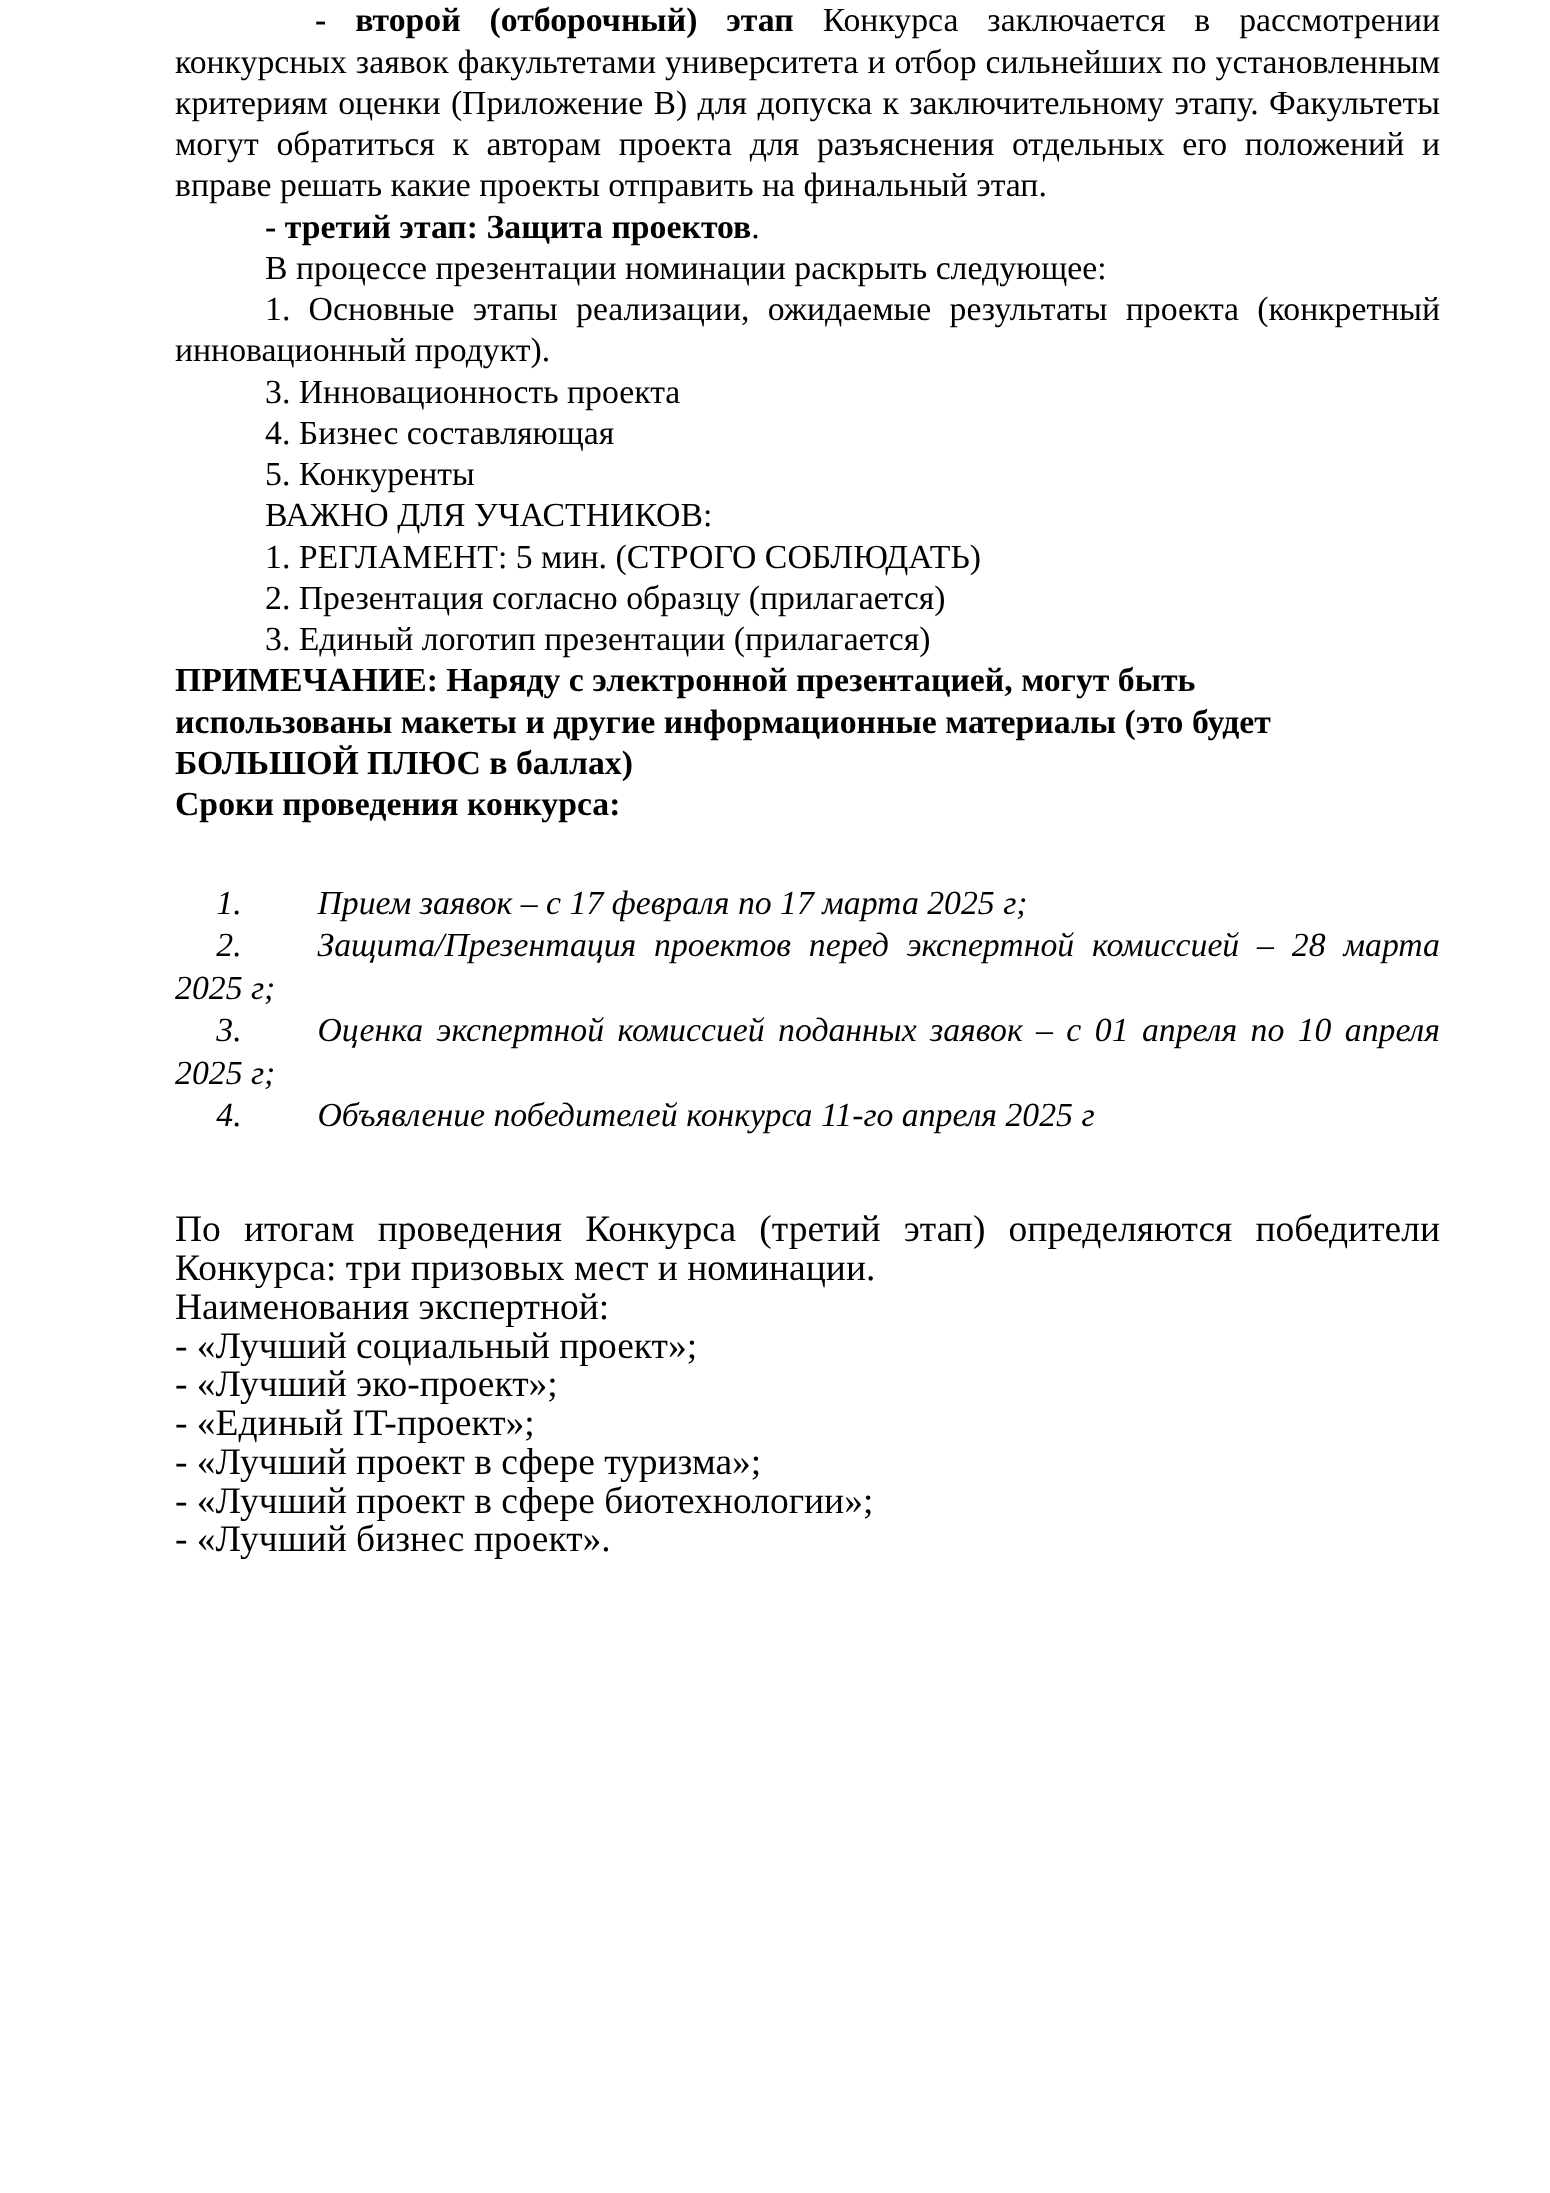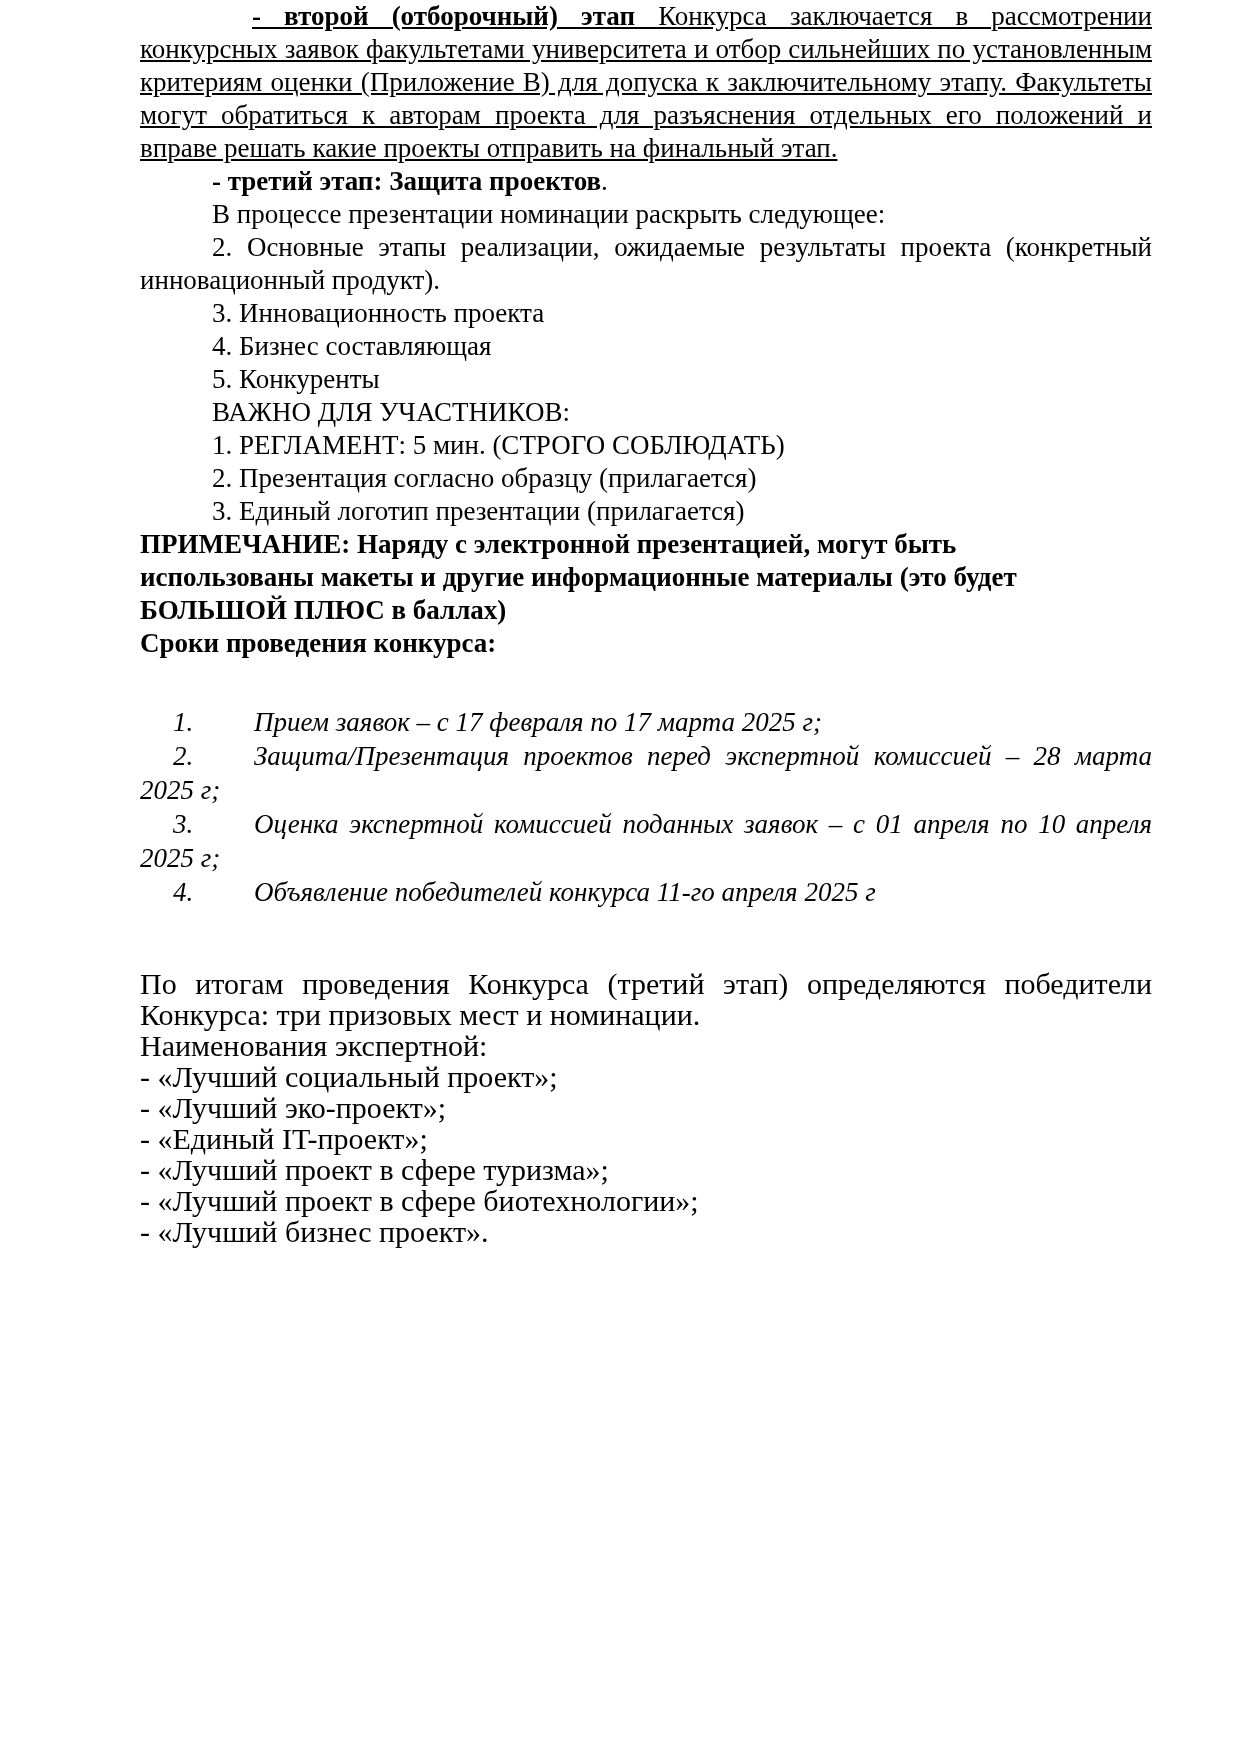--- a/index.html
+++ b/index.html
@@ -26,21 +26,21 @@
     margin: 0;
     padding: 0;
     font-size: 27px;
     line-height: 33px;
   }
   .justify { text-align: justify; }
   .ind { text-indent: 72px; }
   .ind-lg { text-indent: 112px; }
   .b { font-weight: bold; }
 
-  .stage2 { margin-top: 98px; text-decoration: underline; }
+  .stage2 { margin-top: 98px; }
 
   .note {
     margin-top: 24px;
     font-weight: bold;
     font-size: 27px;
     line-height: 30px;
   }
   .note .line { display: block; }
 
   .timeline-heading {
@@ -74,21 +74,21 @@
 
 <div class="page">
   <div class="content">
 
     <p class="stage2 justify ind-lg"><span class="b">- второй (отборочный) этап</span><span> Конкурса заключается в рассмотрении конкурсных заявок факультетами университета и отбор сильнейших по установленным критериям оценки (Приложение В) для допуска к заключительному этапу. Факультеты могут обратиться к авторам проекта для разъяснения отдельных его положений и вправе решать какие проекты отправить на финальный этап.</span></p>
 
     <p class="ind"><span class="b">- третий этап: Защита проектов</span><span>.</span></p>
 
     <p class="ind">В процессе презентации номинации раскрыть следующее:</p>
 
-    <p class="ind justify">2. Основные этапы реализации, ожидаемые результаты проекта (конкретный инновационный продукт).</p>
+    <p class="ind justify">1. Основные этапы реализации, ожидаемые результаты проекта (конкретный инновационный продукт).</p>
     <p class="ind justify">3. Инновационность проекта</p>
     <p class="ind justify">4. Бизнес составляющая</p>
     <p class="ind justify">5. Конкуренты</p>
 
     <p class="ind">ВАЖНО ДЛЯ УЧАСТНИКОВ:</p>
 
     <p class="ind">1. РЕГЛАМЕНТ: 5 мин. (СТРОГО СОБЛЮДАТЬ)</p>
     <p class="ind">2. Презентация согласно образцу (прилагается)</p>
     <p class="ind">3. Единый логотип презентации (прилагается)</p>
 

